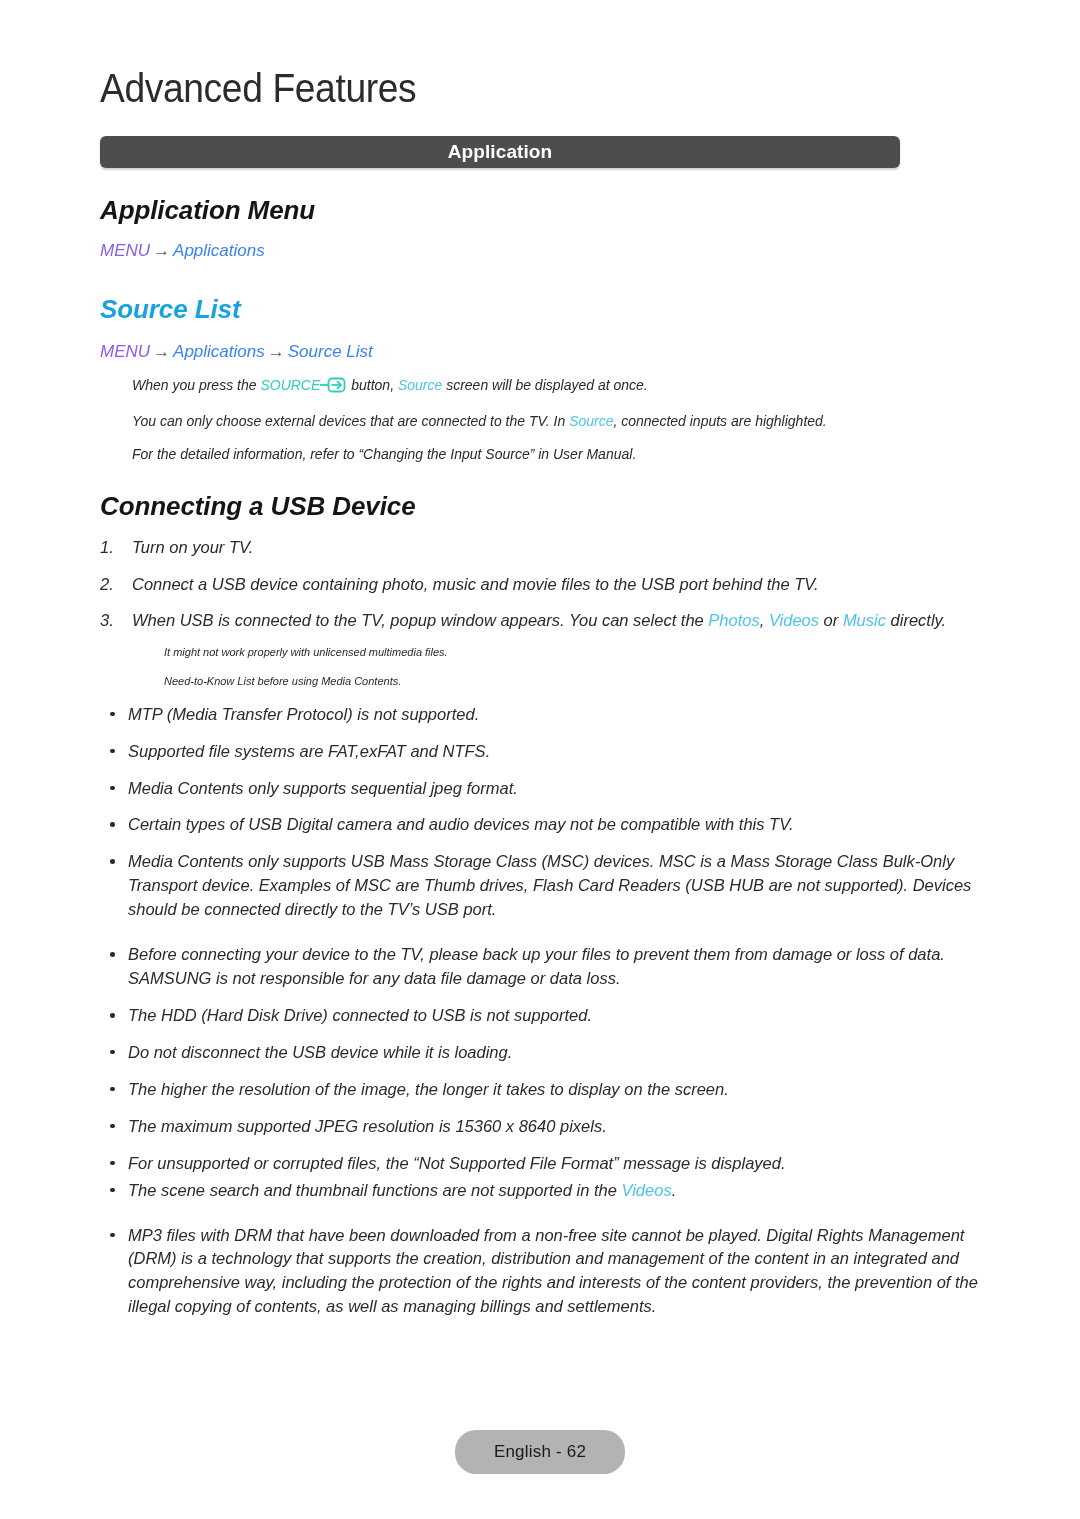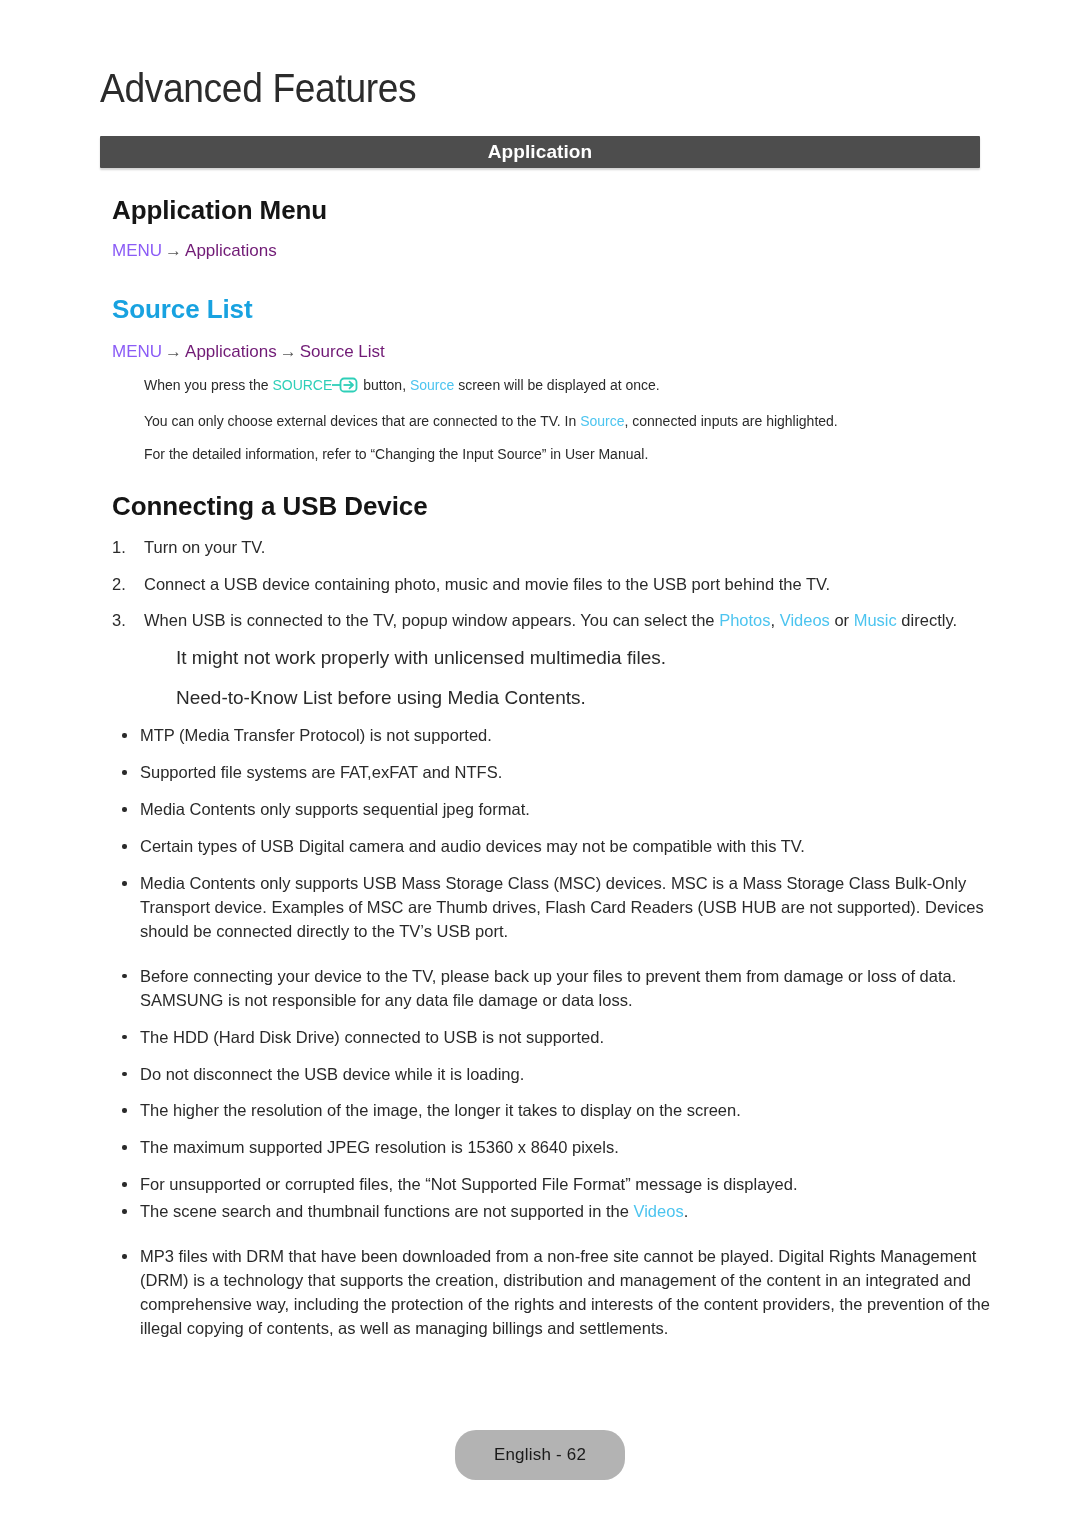--- a/index.html
+++ b/index.html
@@ -34,45 +34,46 @@
     white-space: nowrap;
     transform: scaleX(0.93);
     transform-origin: left center;
   }
 
   
   .section-bar {
     position: absolute;
     left: 100px;
     top: 136px;
-    width: 880px;
+    width: 800px;
     height: 32px;
     background: #4d4d4d;
-    border-radius: 1px;
+    border-radius: 6px;
     box-shadow: 0 2px 2px rgba(0,0,0,0.18);
   }
   .section-bar-label {
     position: absolute;
     left: 0;
     right: 0;
     top: 50%;
     transform: translateY(-50%);
     text-align: center;
     color: #ffffff;
     font-size: 19px;
     font-weight: bold;
     letter-spacing: 0.1px;
   }
 
   
   .content {
     position: absolute;
-    left: 112px;
+    left: 100px;
     top: 196px;
     width: 880px;
+    font-style: italic;
   }
 
   h2.head-black {
     margin: 0;
     font-size: 26px;
     font-weight: bold;
     color: #151515;
     letter-spacing: -0.1px;
     line-height: 1.1;
   }
@@ -86,21 +87,21 @@
     line-height: 1.1;
   }
 
   .breadcrumb {
     font-size: 17px;
     line-height: 1.2;
     white-space: nowrap;
   }
   .bc-menu   { color: #8b5cf6; }
   .bc-arrow  { color: #5a5a5a; padding: 0 3px; }
-  .bc-item   { color: #701a75; }
+  .bc-item   { color: #3b82f6; }
 
   .para {
     font-size: 14px;
     line-height: 1.35;
     color: #2a2a2a;
   }
 
   .accent-teal { color: #2ecfb8; }
   .accent-blue { color: #4cc4ef; }
 
@@ -127,21 +128,21 @@
     position: absolute;
     left: 0;
     top: 0;
     width: 24px;
     text-align: left;
     color: #2a2a2a;
   }
 
   .substep {
     padding-left: 64px;
-    font-size: 19px;
+    font-size: 11px;
     line-height: 1.35;
     color: #2a2a2a;
   }
 
   
   ul.bullets {
     list-style: none;
     margin: 0;
     padding: 0;
   }
@@ -166,21 +167,21 @@
   .sp-18 { height: 18px; }
   .sp-28 { height: 28px; }
   .sp-34 { height: 34px; }
 
   
   .footer-pill {
     position: absolute;
     left: 455px;
     top: 1430px;
     width: 170px;
-    height: 50px;
+    height: 44px;
     background: #b3b3b3;
     border-radius: 21px;
     display: flex;
     align-items: center;
     justify-content: center;
   }
   .footer-pill span {
     font-size: 17px;
     color: #1a1a1a;
     letter-spacing: 0.2px;

